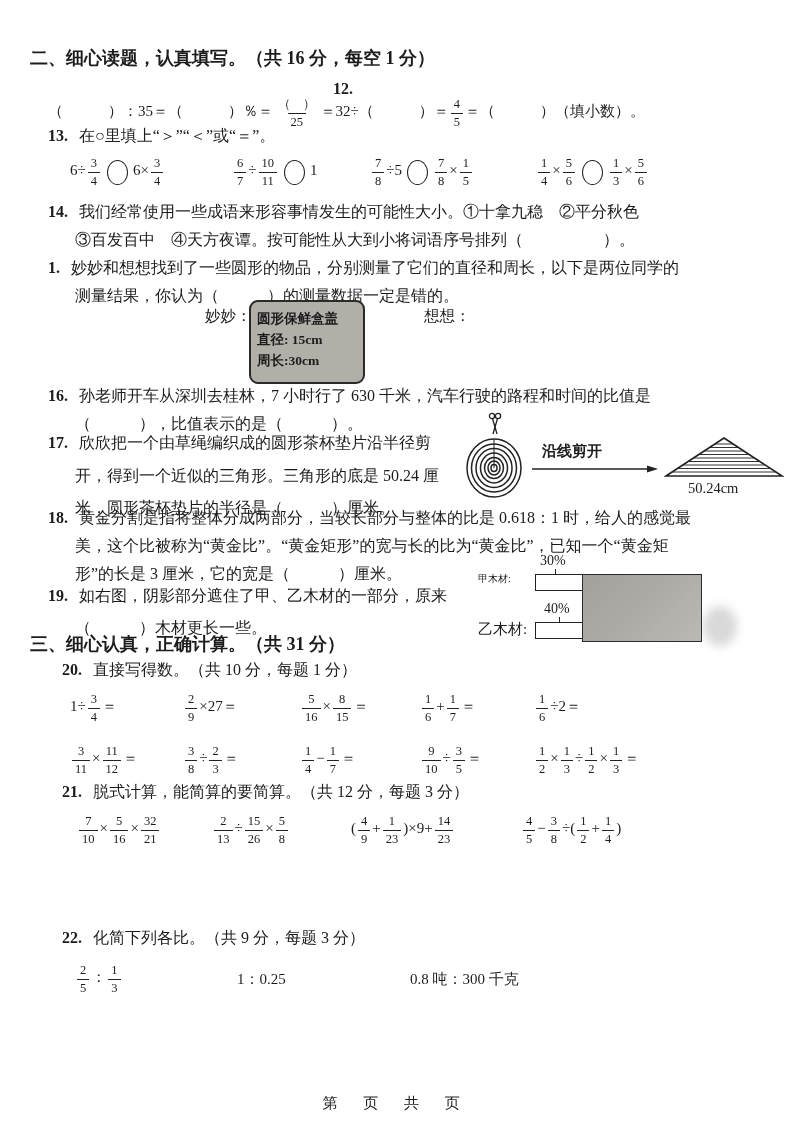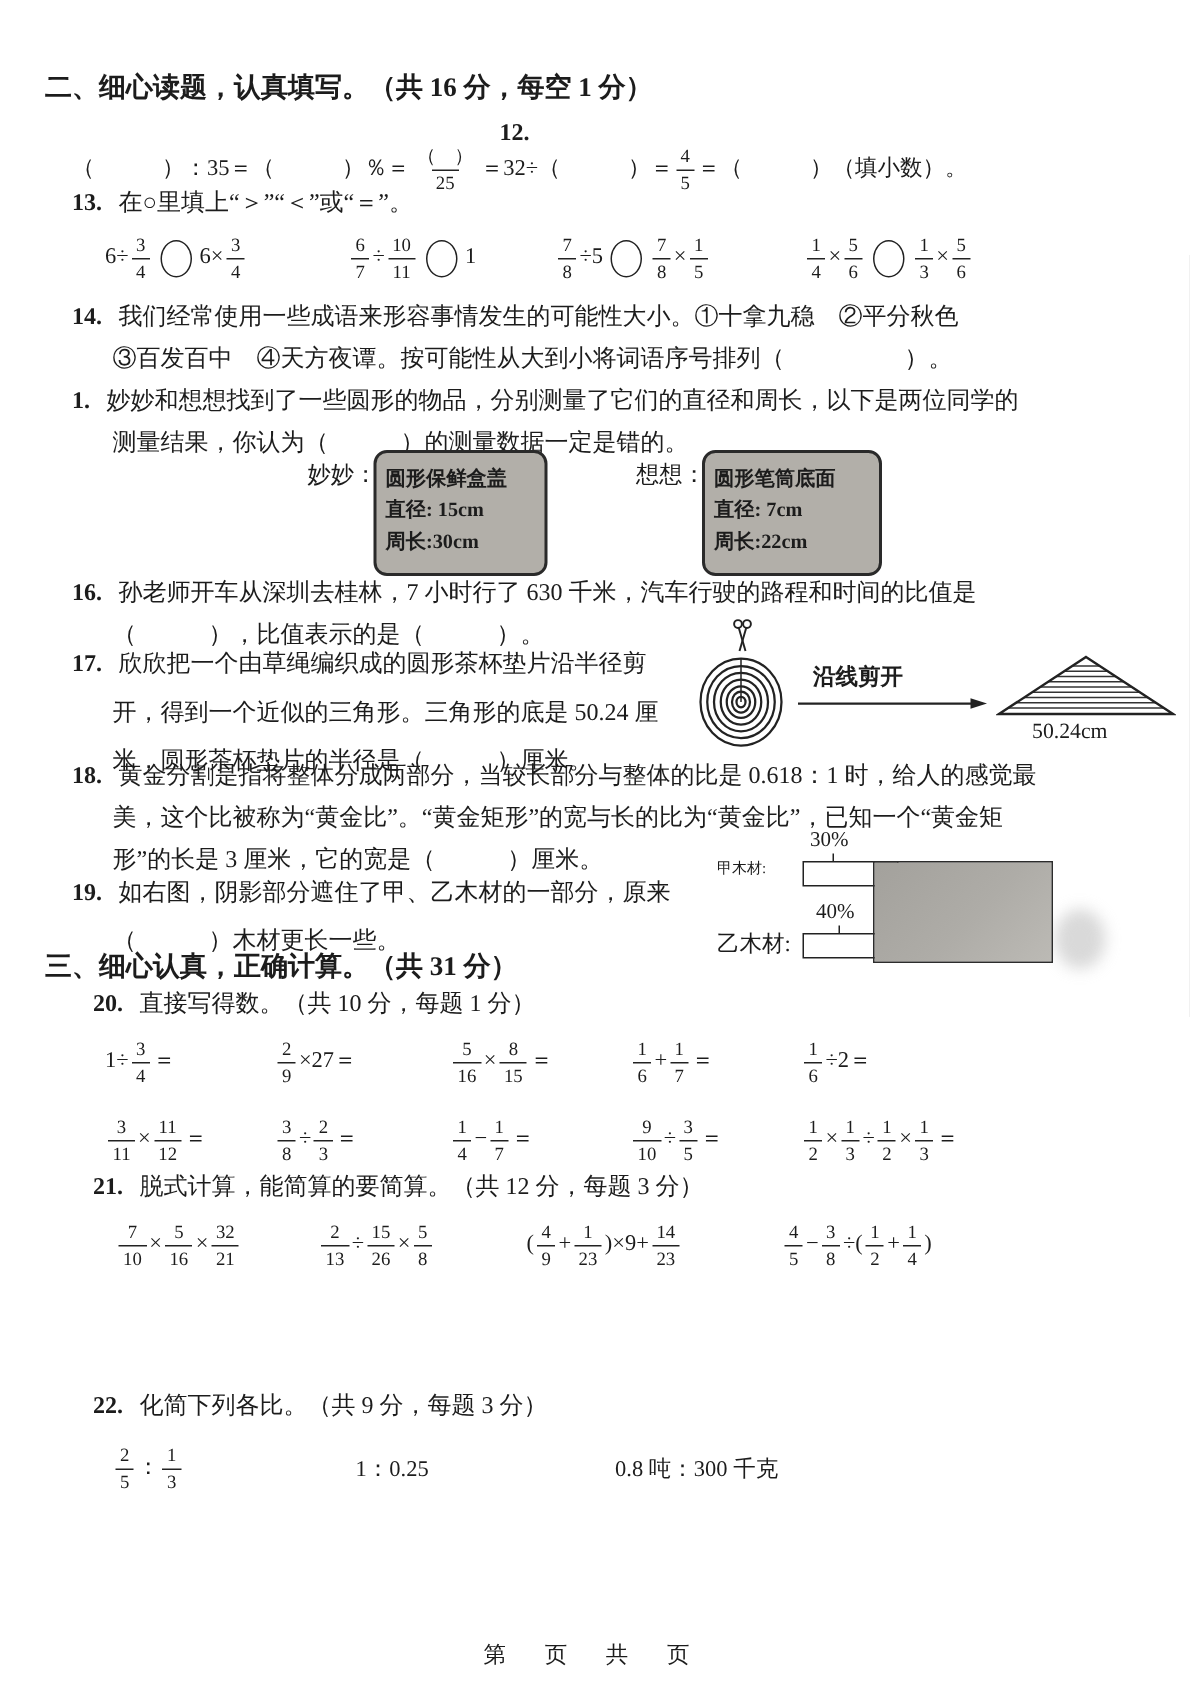--- a/index.html
+++ b/index.html
@@ -104,25 +104,20 @@
   </div>
   <div class="textline" style="left:75px;top:286px;">测量结果，你认为（　　　）的测量数据一定是错的。</div>
 
   <span class="owner" style="left:205px;top:306px;">妙妙：</span>
   <div class="card" style="left:249px;top:300px;width:100px;height:66px;">
     <div>圆形保鲜盒盖</div>
     <div>直径: 15cm</div>
     <div>周长:30cm</div>
   </div>
   <span class="owner" style="left:424px;top:306px;">想想：</span>
-  <div class="card" style="left:468px;top:300px;width:104px;height:66px;">
-    <div>圆形笔筒底面</div>
-    <div>直径: 7cm</div>
-    <div>周长:22cm</div>
-  </div>
 
   <div class="textline" style="left:48px;top:386px;">
     <span class="qnum">16.</span>
     <span>孙老师开车从深圳去桂林，7 小时行了 630 千米，汽车行驶的路程和时间的比值是</span>
   </div>
   <div class="textline" style="left:75px;top:414px;">（　　　），比值表示的是（　　　）。</div>
 
   <div class="textline" style="left:48px;top:433px;">
     <span class="qnum">17.</span>
     <span>欣欣把一个由草绳编织成的圆形茶杯垫片沿半径剪</span>

